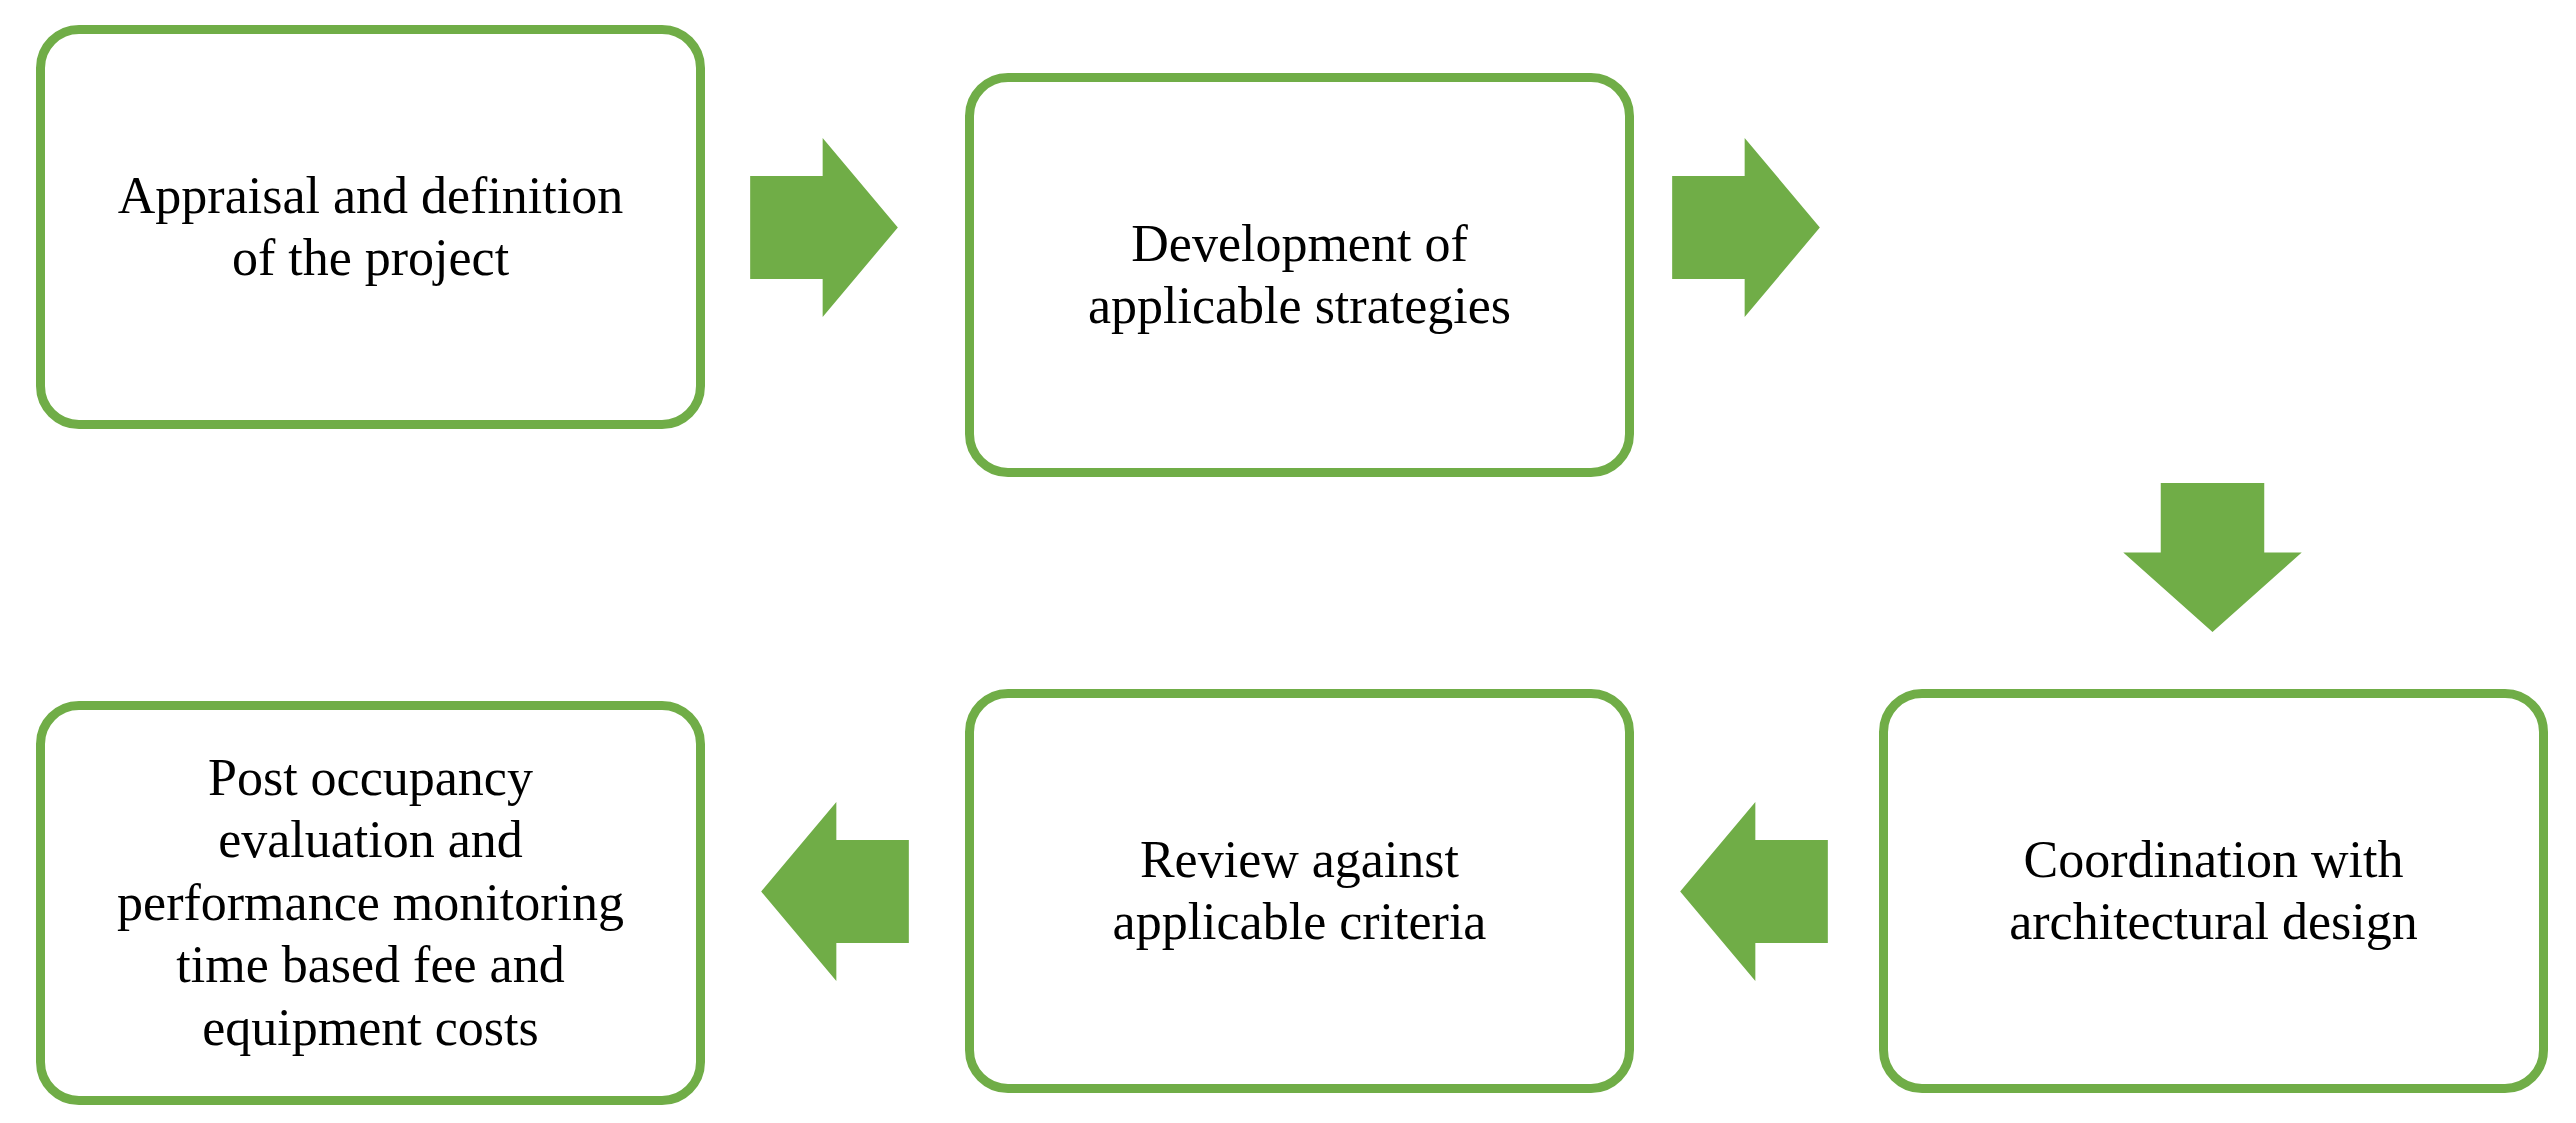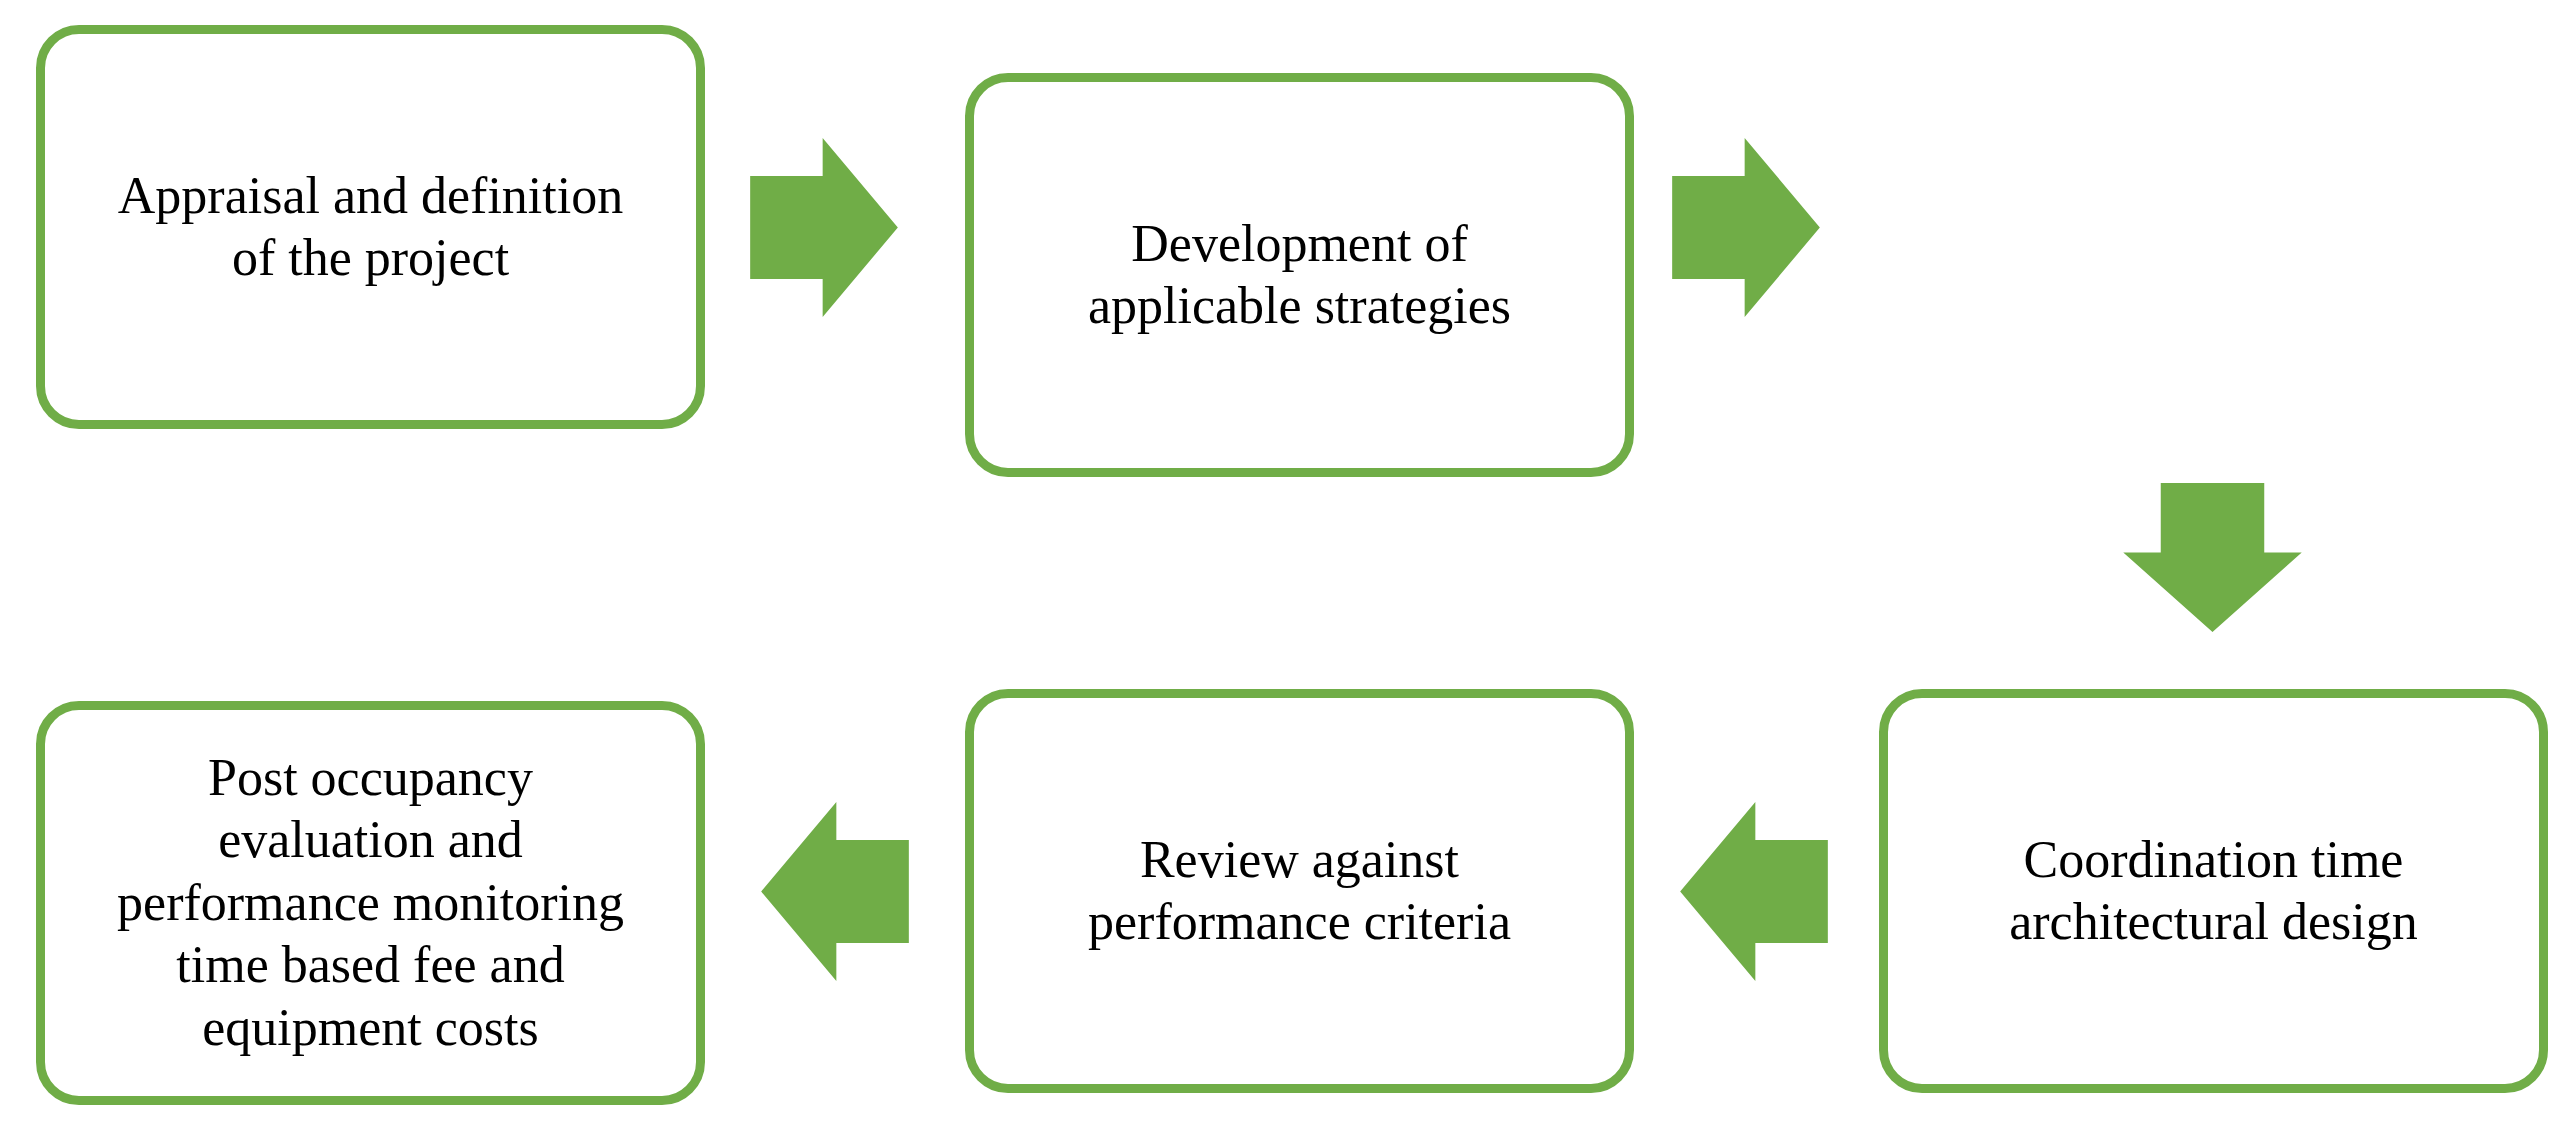--- a/index.html
+++ b/index.html
@@ -64,27 +64,27 @@
 of the project</span>
   </div>
 
   <div class="box pos-step2">
     <span class="label">Development of
 applicable strategies</span>
   </div>
 
 
   <div class="box pos-step4">
-    <span class="label">Coordination time
+    <span class="label">Coordination with
 architectural design</span>
   </div>
 
   <div class="box pos-step5">
     <span class="label">Review against
-performance criteria</span>
+applicable criteria</span>
   </div>
 
   <div class="box pos-step6">
     <span class="label">Post occupancy
 evaluation and
 performance monitoring
 time based fee and
 equipment costs</span>
   </div>
 

